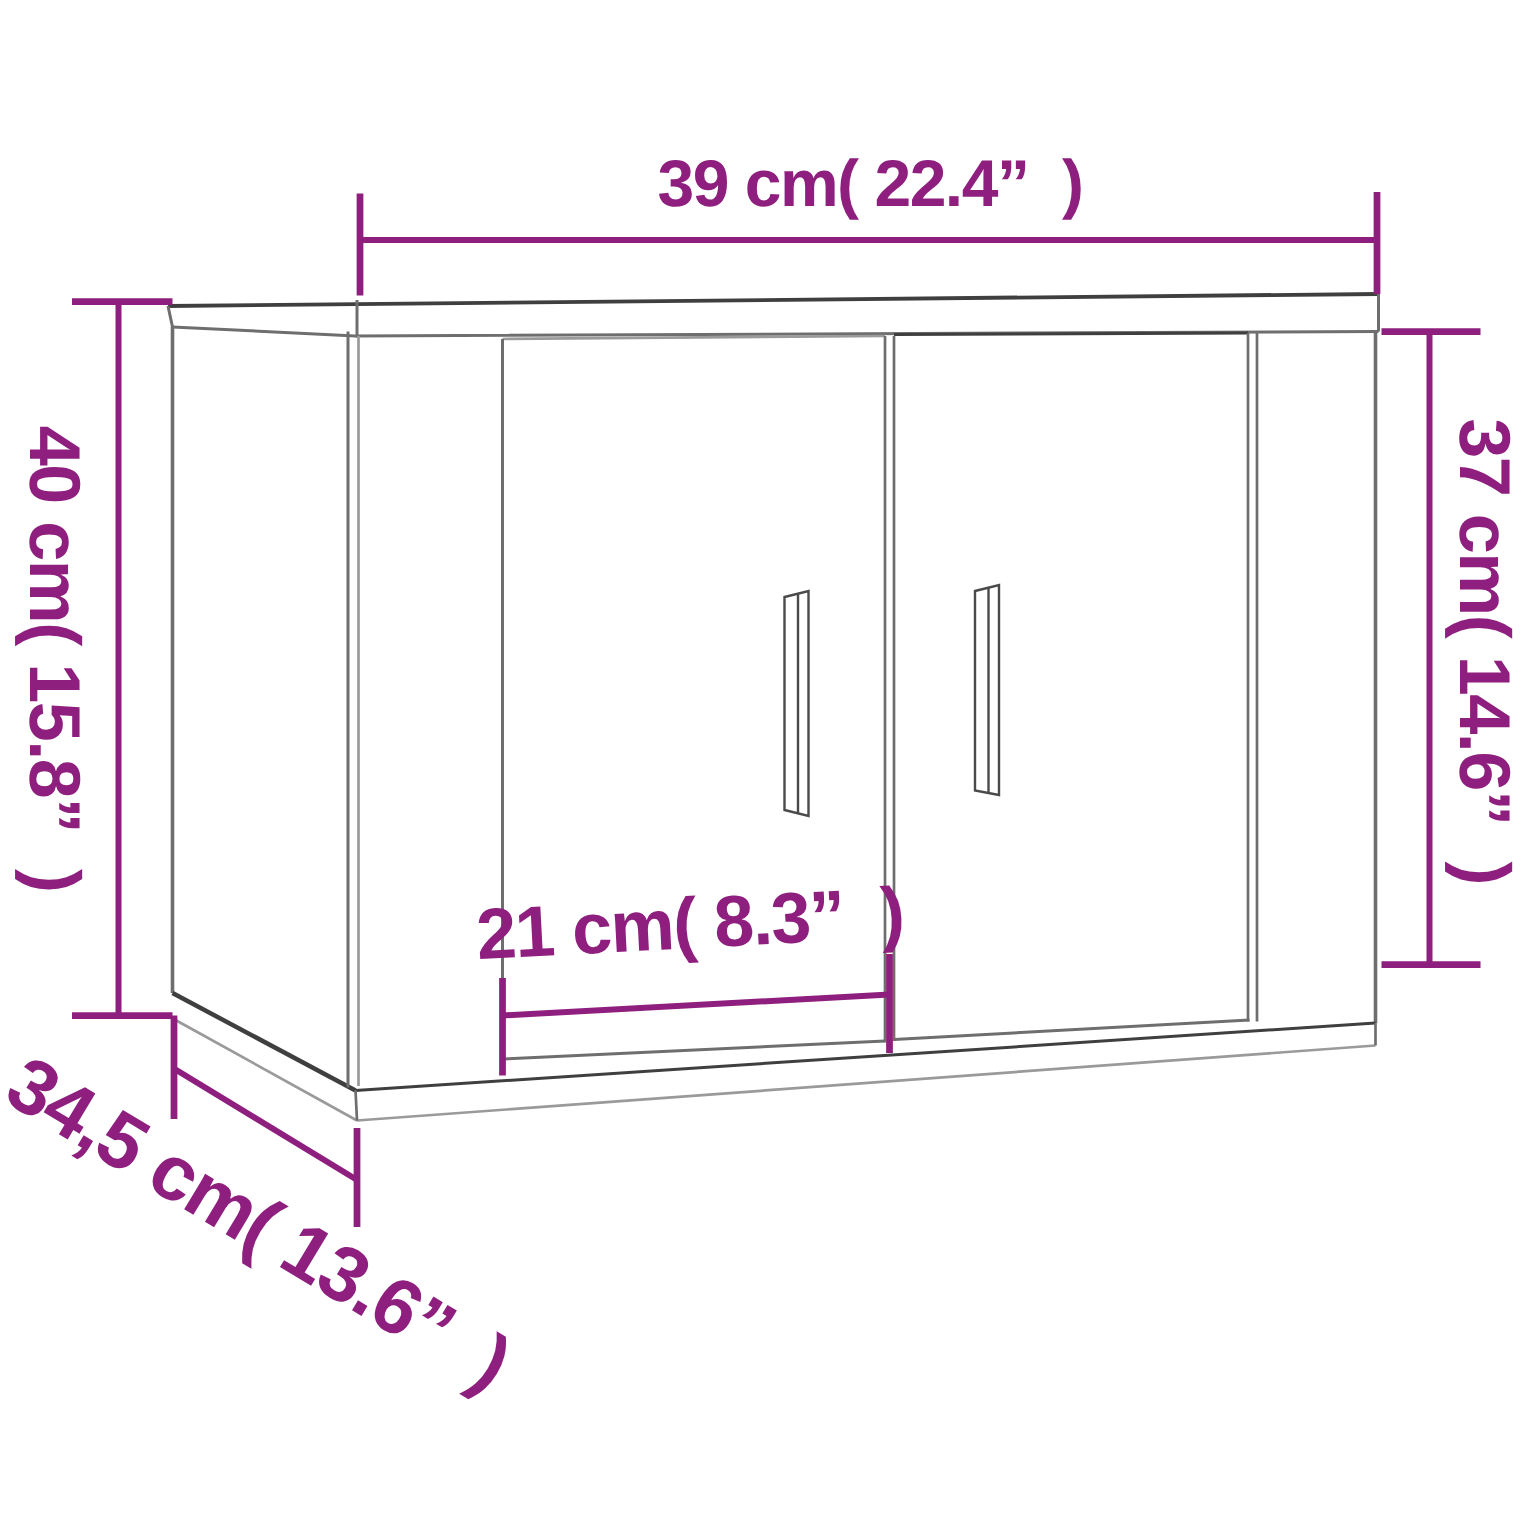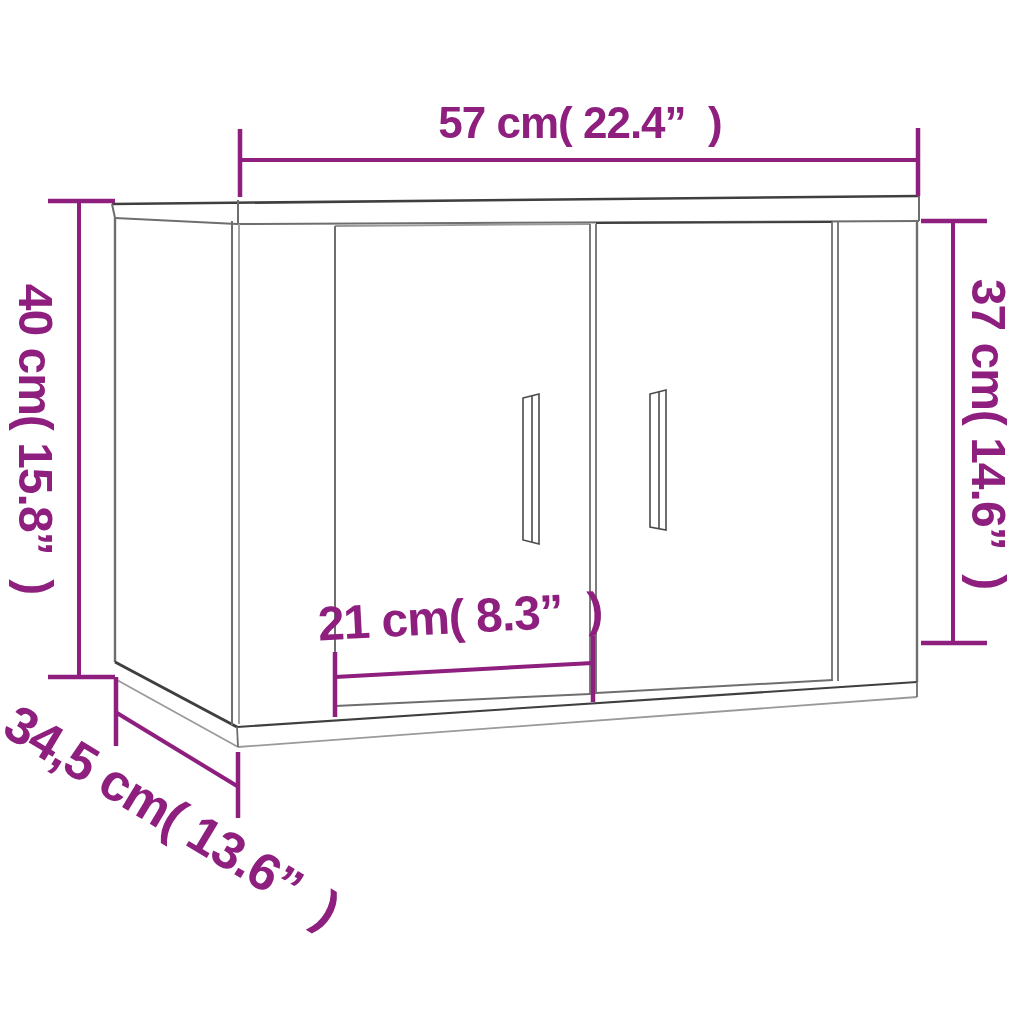--- a/index.html
+++ b/index.html
@@ -118,21 +118,21 @@
       <line class="dimtk" x1="593" y1="636" x2="593" y2="702"></line>
     </g>
 
     <g>
       <line class="dimln" x1="117" y1="713" x2="237" y2="786"></line>
       <line class="dimtk" x1="116" y1="677" x2="116" y2="746"></line>
       <line class="dimtk" x1="238" y1="752" x2="238" y2="818"></line>
     </g>
   </svg>
 
-  <div class="dim-label lbl-width">57 cm( 22.4”  )</div>
+  <div class="dim-label lbl-width">39 cm( 22.4”  )</div>
 
   <div class="dim-label lbl-hleft">40 cm( 15.8”  )</div>
 
   <div class="dim-label lbl-hright">37 cm( 14.6”  )</div>
 
   <div class="dim-label lbl-door">21 cm( 8.3”  )</div>
 
   <div class="dim-label lbl-depth">34,5 cm( 13.6”  )</div>
 </div>
 

